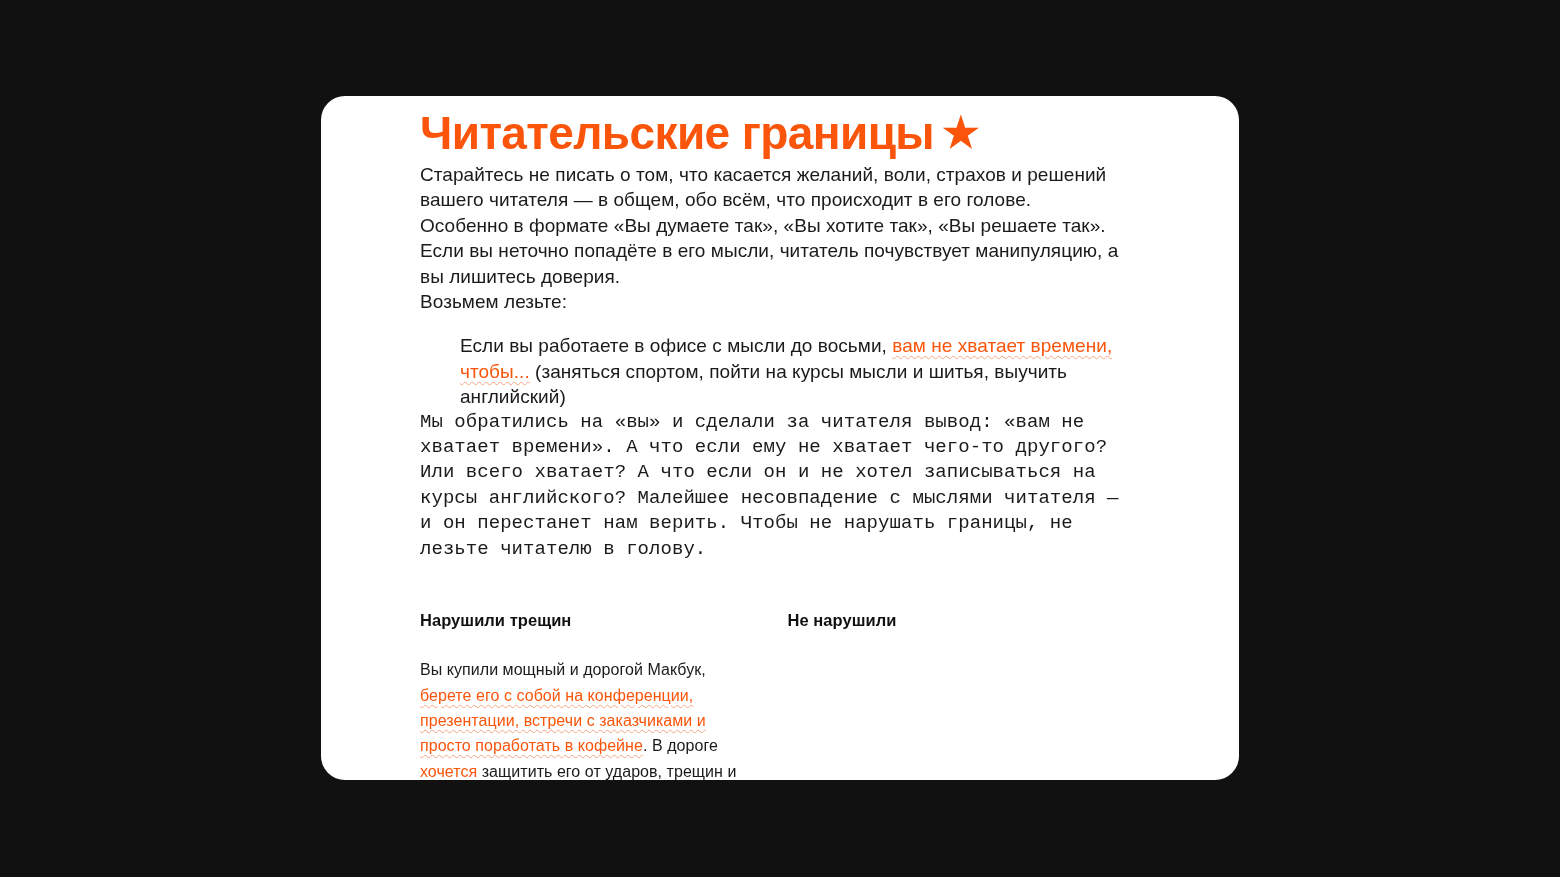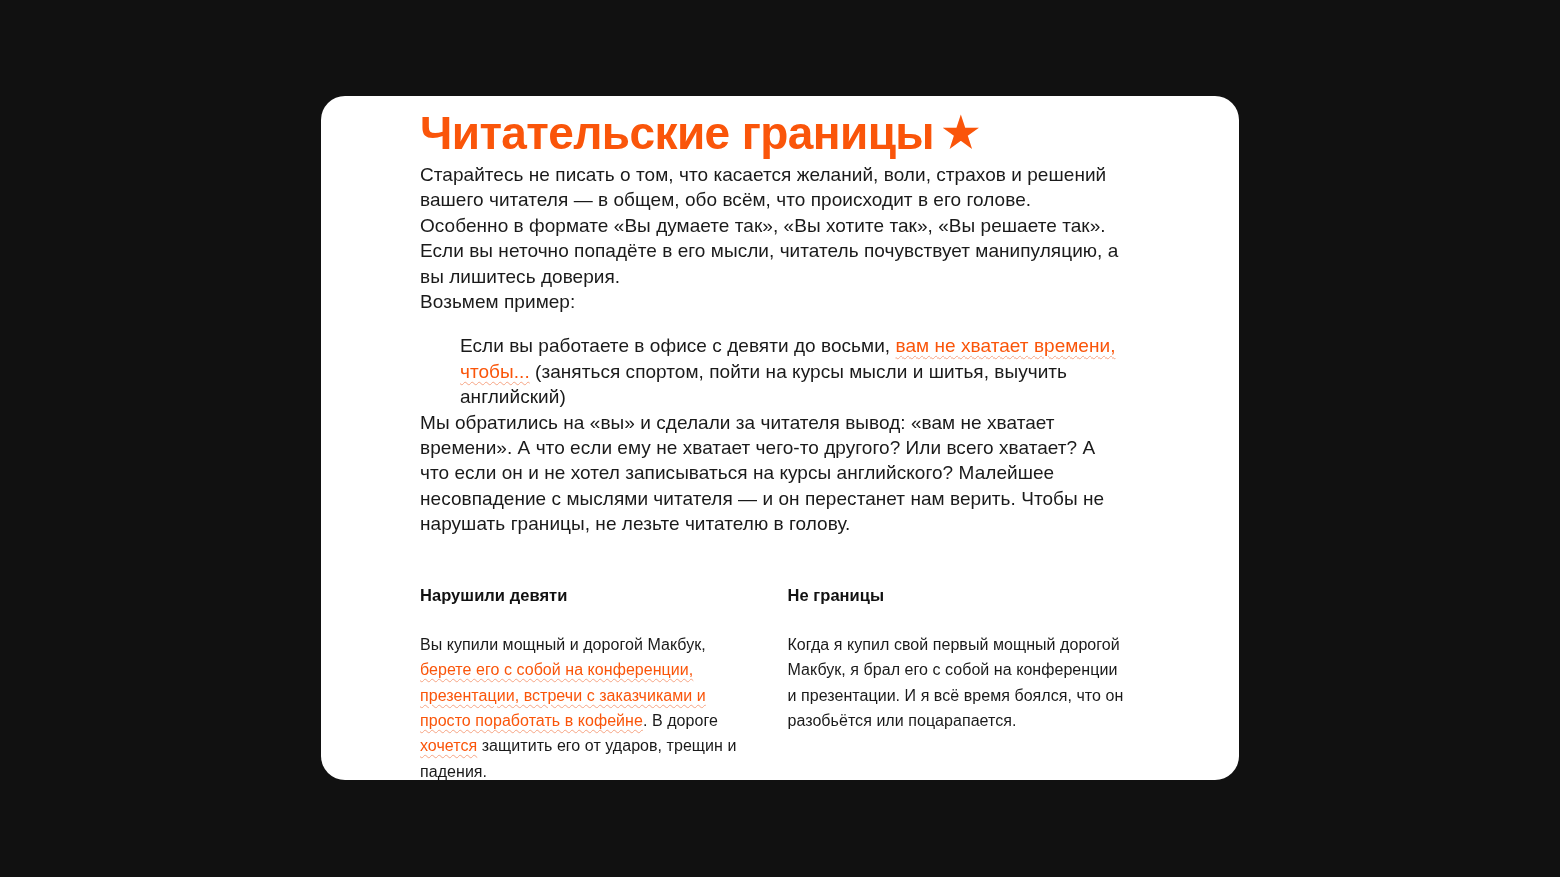--- a/index.html
+++ b/index.html
@@ -58,21 +58,21 @@
     line-height: 25.4px;
     color: #1a1a1a;
     letter-spacing: 0.05px;
   }
   .p-intro { margin-top: 18px; }
   .p-lead-in { margin-top: 19px; }
   .quote-block {
     margin-top: 19px;
     padding-left: 40px;
   }
-  .p-after-quote { margin-top: 18px; }
+  .p-after-quote { margin-top: 18px; font-family: Liberation Mono, monospace; }
   .hl {
     color: #FA550A;
     text-decoration: underline wavy #F6A483;
     text-decoration-thickness: 1px;
     text-underline-offset: 3px;
   }
   .columns {
     margin-top: 47px;
     display: flex;
     gap: 31px;
@@ -101,37 +101,36 @@
 <div class="stage">
   <div class="card">
     <div class="card-inner">
 
       <h1 class="doc-title">
         <span>Читательские границы</span><span class="star-glyph">★</span>
       </h1>
 
       <p class="body-text p-intro">Старайтесь не писать о том, что касается желаний, воли, страхов и решений вашего читателя — в общем, обо всём, что происходит в его голове. Особенно в формате «Вы думаете так», «Вы хотите так», «Вы решаете так». Если вы неточно попадёте в его мысли, читатель почувствует манипуляцию, а вы лишитесь доверия.</p>
 
-      <p class="body-text p-lead-in">Возьмем пример:</p>
+      <p class="body-text p-lead-in">Возьмем лезьте:</p>
 
       <div class="quote-block">
-        <p class="body-text"><span>Если вы работаете в офисе с девяти до восьми, </span><span class="hl">вам не хватает времени, чтобы...</span><span> (заняться спортом, пойти на курсы мысли и шитья, выучить английский)</span></p>
+        <p class="body-text"><span>Если вы работаете в офисе с мысли до восьми, </span><span class="hl">вам не хватает времени, чтобы...</span><span> (заняться спортом, пойти на курсы мысли и шитья, выучить английский)</span></p>
       </div>
 
       <p class="body-text p-after-quote">Мы обратились на «вы» и сделали за читателя вывод: «вам не хватает времени». А что если ему не хватает чего-то другого? Или всего хватает? А что если он и не хотел записываться на курсы английского? Малейшее несовпадение с мыслями читателя — и он перестанет нам верить. Чтобы не нарушать границы, не лезьте читателю в голову.</p>
 
       <div class="columns">
 
         <div class="col">
-          <h2 class="col-heading">Нарушили девяти</h2>
+          <h2 class="col-heading">Нарушили трещин</h2>
           <p class="col-body"><span>Вы купили мощный и дорогой Макбук, </span><span class="hl">берете его с собой на конференции, презентации, встречи с заказчиками и просто поработать в кофейне</span><span>. В дороге </span><span class="hl">хочется</span><span> защитить его от ударов, трещин и падения.</span></p>
         </div>
 
         <div class="col">
-          <h2 class="col-heading">Не границы</h2>
-          <p class="col-body">Когда я купил свой первый мощный дорогой Макбук, я брал его с собой на конференции и презентации. И я всё время боялся, что он разобьётся или поцарапается.</p>
+          <h2 class="col-heading">Не нарушили</h2>
         </div>
 
       </div>
 
     </div>
   </div>
 </div>
 
 </body></html>

